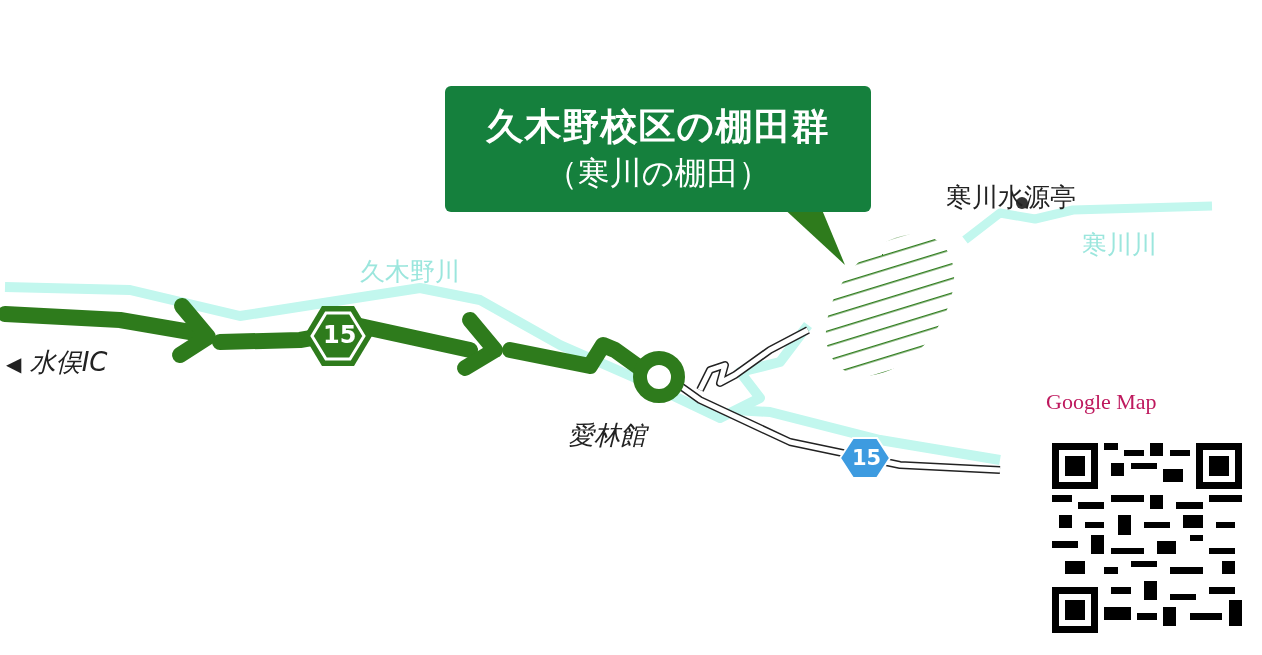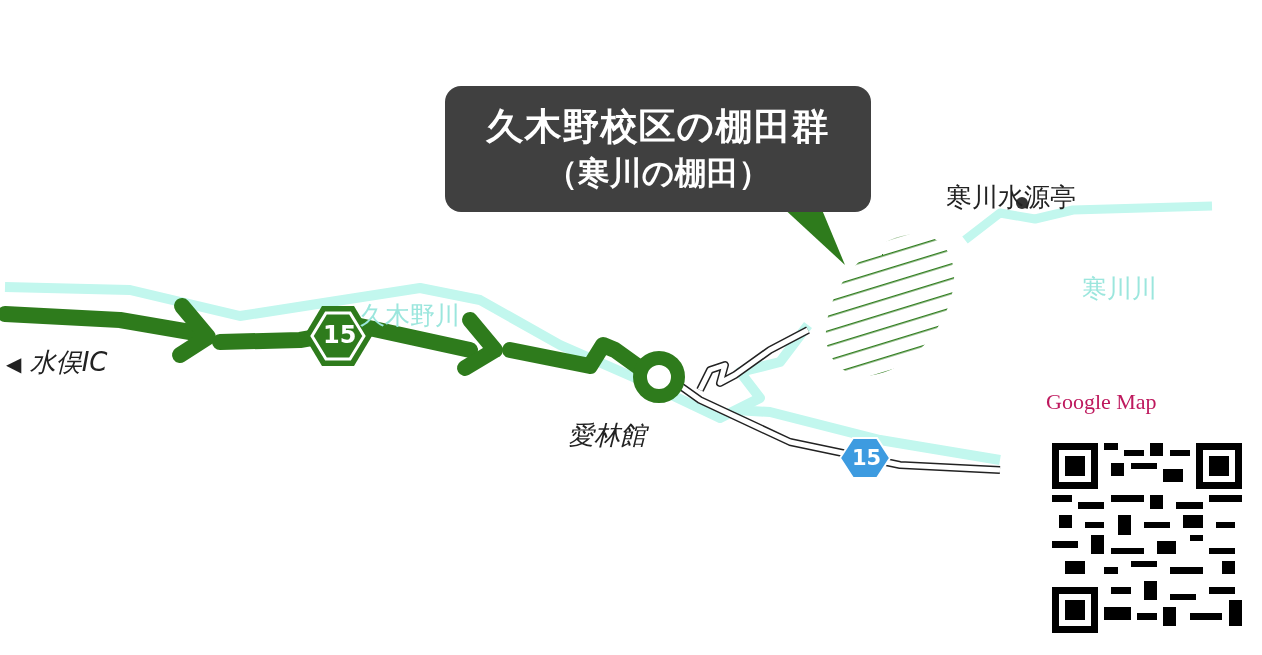--- a/index.html
+++ b/index.html
@@ -1,25 +1,25 @@
 <!DOCTYPE html>
 <html><head>
 <meta charset="utf-8">
 <style>
   html, body { margin:0; padding:0; background:#ffffff; }
   body { width:1262px; height:655px; position:relative; overflow:hidden;
          font-family:"DejaVu Sans", sans-serif; }
   svg.map { position:absolute; left:0; top:0; }
   .callout { position:absolute; left:445px; top:86px; width:426px; height:126px;
-             background:#404040; border-radius:16px; color:#fff; text-align:center; }
+             background:#15803d; border-radius:6px; color:#fff; text-align:center; }
   .callout .t1 { position:absolute; left:0; right:0; top:16px; font-size:37px; font-weight:bold; letter-spacing:1px; }
-  .callout .t2 { position:absolute; left:0; right:0; top:66px; font-size:32px; font-weight:bold; }
+  .callout .t2 { position:absolute; left:0; right:0; top:66px; font-size:32px; font-weight:normal; }
   .lbl { position:absolute; white-space:nowrap; }
   .dark { color:#222; font-size:26px; }
-  .river { color:#9be6dd; font-size:25px;margin-top:44px; }
+  .river { color:#9be6dd; font-size:25px; }
   .qr-title { position:absolute; left:1046px; top:389px; font-size:22px; color:#be185d; font-family:Liberation Serif, serif; }
   .qr { position:absolute; left:1052px; top:443px; width:190px; height:190px; }
 </style>
 </head>
 <body>
 
 <svg class="map" width="1262" height="655" viewBox="0 0 1262 655">
 
   <path d="M5 287 L130 290 L240 316 L330 302 L420 288 L480 300 L560 345 L640 380 L720 418 L760 398 L740 372 L780 362 L808 325" fill="none" stroke="#c2f7ee" stroke-width="10" stroke-linejoin="round"></path>
   <path d="M735 410 L770 412 L880 440 L1000 460" fill="none" stroke="#c2f7ee" stroke-width="10" stroke-linejoin="round"></path>

